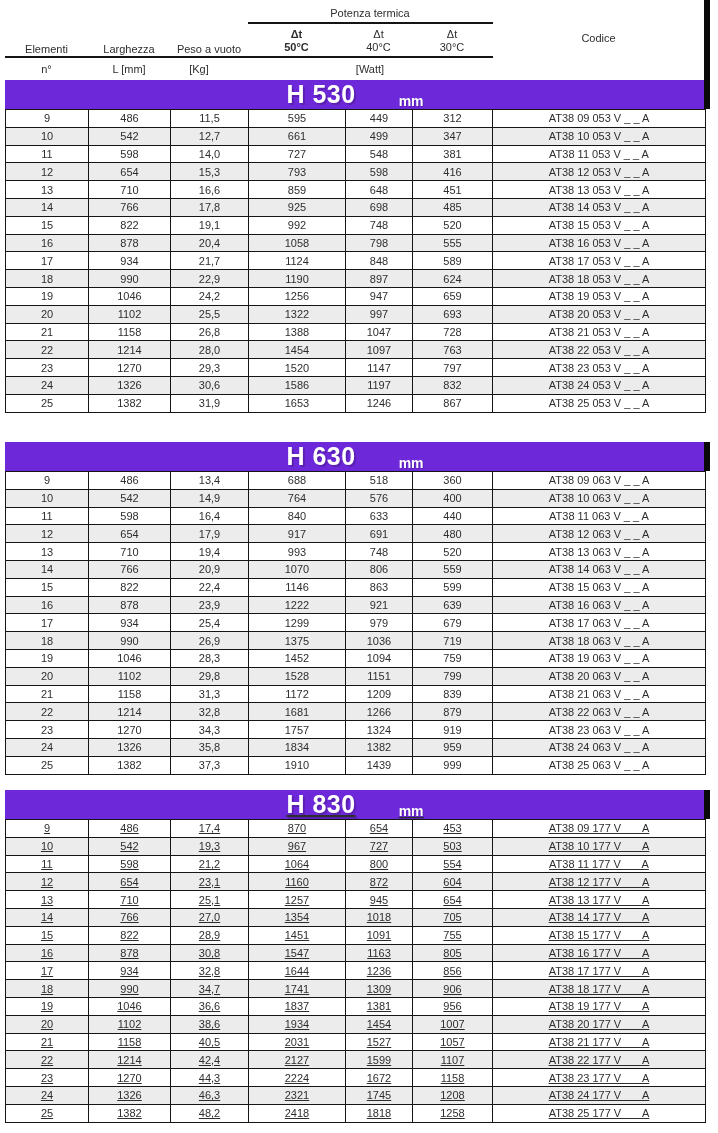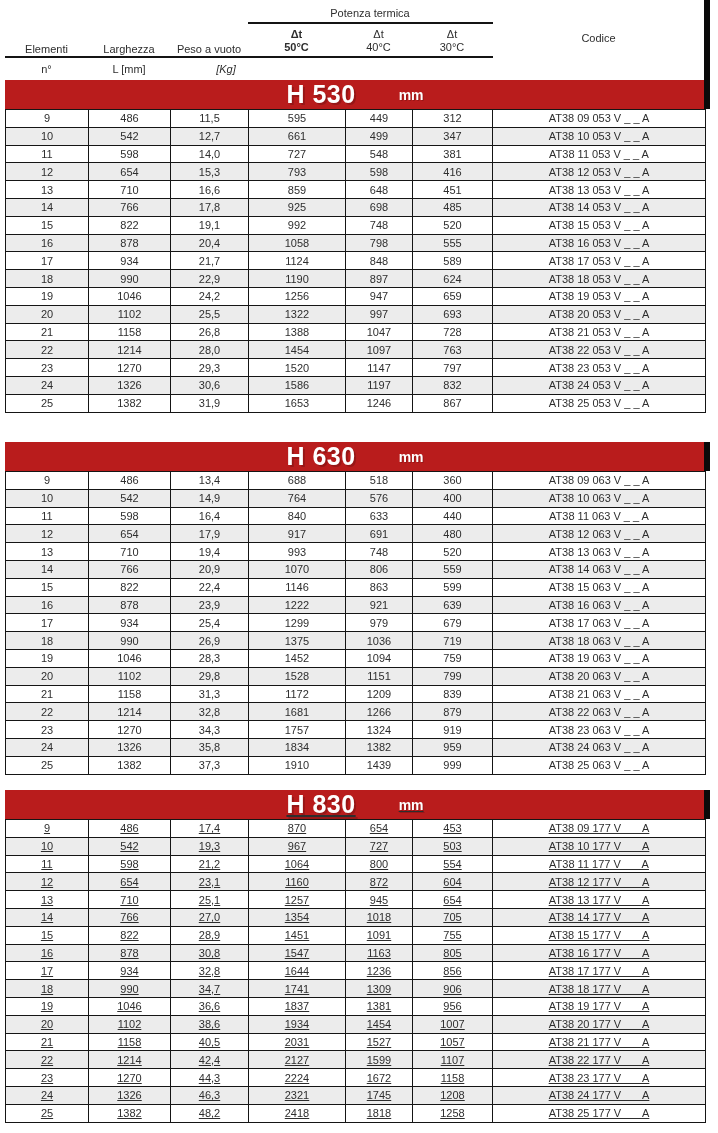--- a/index.html
+++ b/index.html
@@ -17,29 +17,29 @@
   .t-larghezza{left:88px;width:82px;}
   .t-peso{left:170px;width:78px;}
   .t-codice{left:492px;width:213px;top:31px;}
   .dt-block{position:absolute;top:28px;text-align:center;line-height:13px;}
   .dt-50{left:248px;width:97px;font-weight:700;}
   .dt-40{left:345px;width:67px;}
   .dt-30{left:412px;width:80px;}
   .unit-row{position:absolute;top:62px;height:14px;line-height:14px;text-align:center;}
   .u-n{left:5px;width:83px;}
   .u-l{left:88px;width:82px;}
-  .u-kg{left:187px;width:78px;font-style:italic;}
+  .u-kg{left:160px;width:78px;}
   .u-watt{left:248px;width:244px;}
   .edge-tab{position:absolute;left:704px;top:0;width:6px;height:80px;background:#0a0a0a;}
   
   .section{position:absolute;left:5px;width:700px;}
   .sec-1{top:80px;}
   .sec-2{top:442px;}
   .sec-3{top:790px;text-decoration:underline;}
-  .banner{position:relative;height:29px;background:#b91c1c;display:flex;align-items:center;justify-content:center;gap:15px;}
+  .banner{position:relative;height:29px;background:#6d28d9;display:flex;align-items:flex-end;justify-content:center;gap:15px;}
   .banner::after{content:"";position:absolute;right:-5px;top:0;width:6px;height:100%;background:#0a0a0a;}
   .banner-title{color:#fff;font-weight:700;font-size:25px;line-height:29px;letter-spacing:.5px;text-shadow:2px 2px 0 rgba(0,0,0,.18);}
   .banner-unit{color:#fff;font-weight:700;font-size:14px;text-shadow:1px 1px 0 rgba(0,0,0,.18);padding-left:28px;}
   
   table{border-collapse:collapse;table-layout:fixed;width:700px;font-size:11px;}
   td{border:1px solid #151515;height:16.8px;padding:0;text-align:center;vertical-align:middle;color:#2e2e2e;overflow:hidden;white-space:nowrap;}
   tbody tr:nth-child(even) td{background:#ececec;}
 </style>
 </head>
 <body>
@@ -65,20 +65,21 @@
     <div>30°C</div>
   </div>
 
   <div class="col-title t-codice">Codice</div>
 
   <div class="hdr-underline"></div>
 
   <div class="unit-row u-n">n°</div>
   <div class="unit-row u-l">L [mm]</div>
   <div class="unit-row u-kg">[Kg]</div>
+  <div class="unit-row u-watt">[Watt]</div>
 
   <div class="edge-tab"></div>
 </div>
 
 <div class="section sec-1">
   <div class="banner">
     <span class="banner-title">H 530</span>
     <span class="banner-unit">mm</span>
   </div>
   <table>

